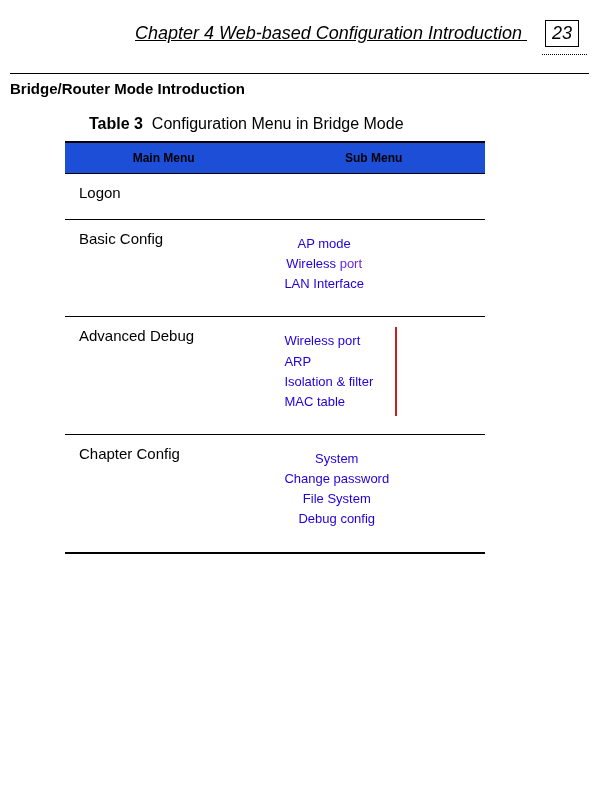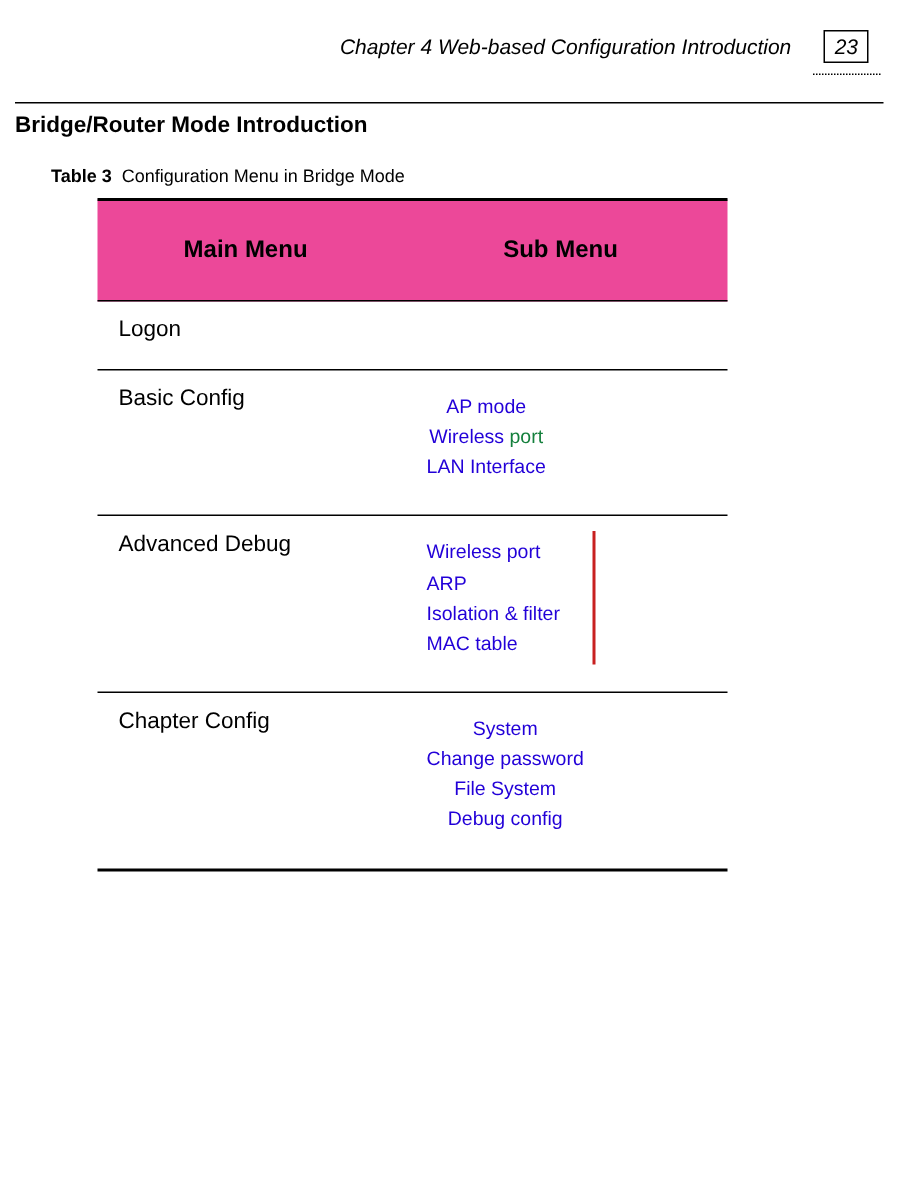--- a/index.html
+++ b/index.html
@@ -9,22 +9,23 @@
     height:786px;
     background:#fff;
     font-family: Arial, Helvetica, sans-serif;
     color:#000;
     position:relative;
     padding:20px 25px 20px 10px;
   }
   .header-line {
     text-align:right;
     font-style:italic;
-    font-size:14px;
+    font-size:18px;
     padding-right:10px;
+    text-decoration:underline;
   }
   .page-num-box {
     display:inline-block;
     font-style:italic;
     border:1px solid #000;
     padding:2px 6px;
     margin-left:18px;
   }
   .dotted-under {
     width:45px;
@@ -38,36 +39,36 @@
     border:none;
     border-top:1.5px solid #000;
     margin:18px 0 6px 0;
   }
   h1.section-title {
     font-size:15px;
     font-weight:bold;
     margin:2px 0 18px 0;
   }
   .table-caption {
-    font-size:12px;
-    margin:0 0 8px 24px;
+    font-size:16px;
+    margin:0 0 8px 79px;
   }
   .table-caption .cap-b { font-weight:bold; }
 
   table.cfg {
     border-collapse:collapse;
     margin-left:55px;
     width:420px;
   }
   table.cfg th {
-    background:#ec4899;
+    background:#1d4ed8;
     font-weight:bold;
-    font-size:16px;
+    font-size:12px;
     text-align:center;
-    padding:24px 6px;
+    padding:8px 6px;
     border-top:2.5px solid #000;
     border-bottom:1.5px solid #000;
   }
   table.cfg th:first-child { width:47%; }
   table.cfg td {
     vertical-align:top;
     font-size:15px;
     padding:10px 6px 18px 12px;
     border-bottom:1px solid #000;
   }
@@ -82,21 +83,21 @@
     padding:4px 6px 4px 10px;
     white-space:nowrap;
   }
   .sub-with-bar {
     border-right:2px solid #c82020;
     display:inline-block;
     padding-right:22px;
     min-height:70px;
   }
   .sub-plain { display:inline-block;text-align:center; }
-  .black-part { color:#15803d; }
+  .black-part { color:#6d28d9; }
 </style>
 </head>
 <body>
 
 <div class="header-line">
   <span>Chapter 4 Web-based Configuration Introduction</span>
   <span class="page-num-box">23</span>
 </div>
 <div class="dotted-under"></div>
 

